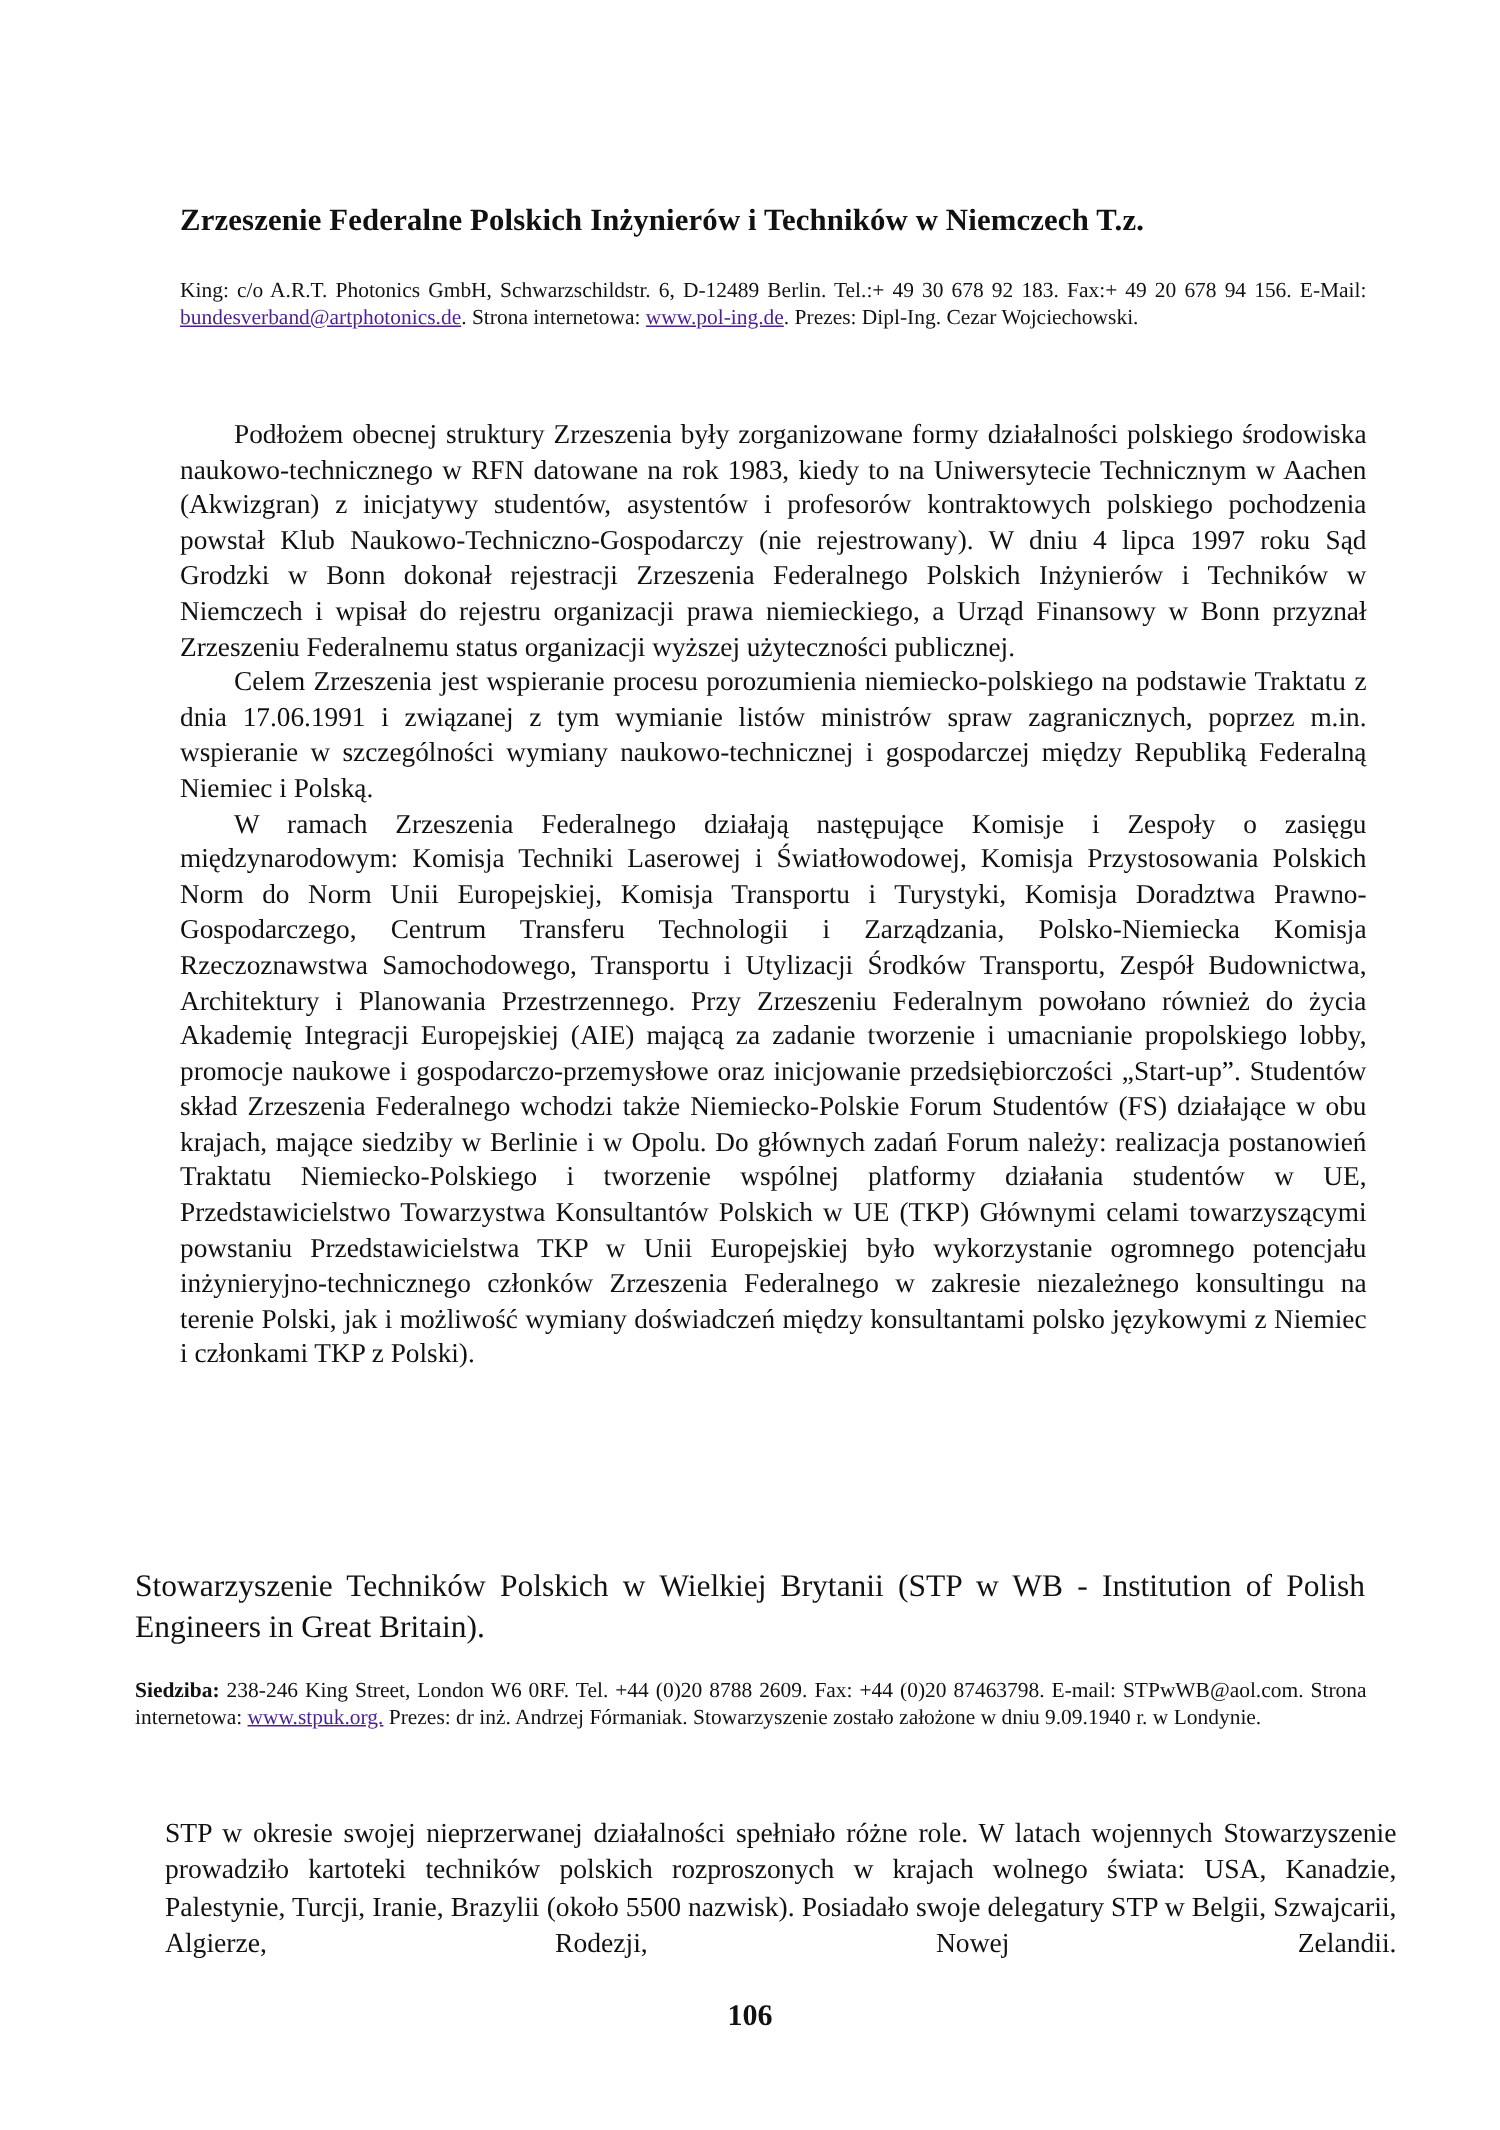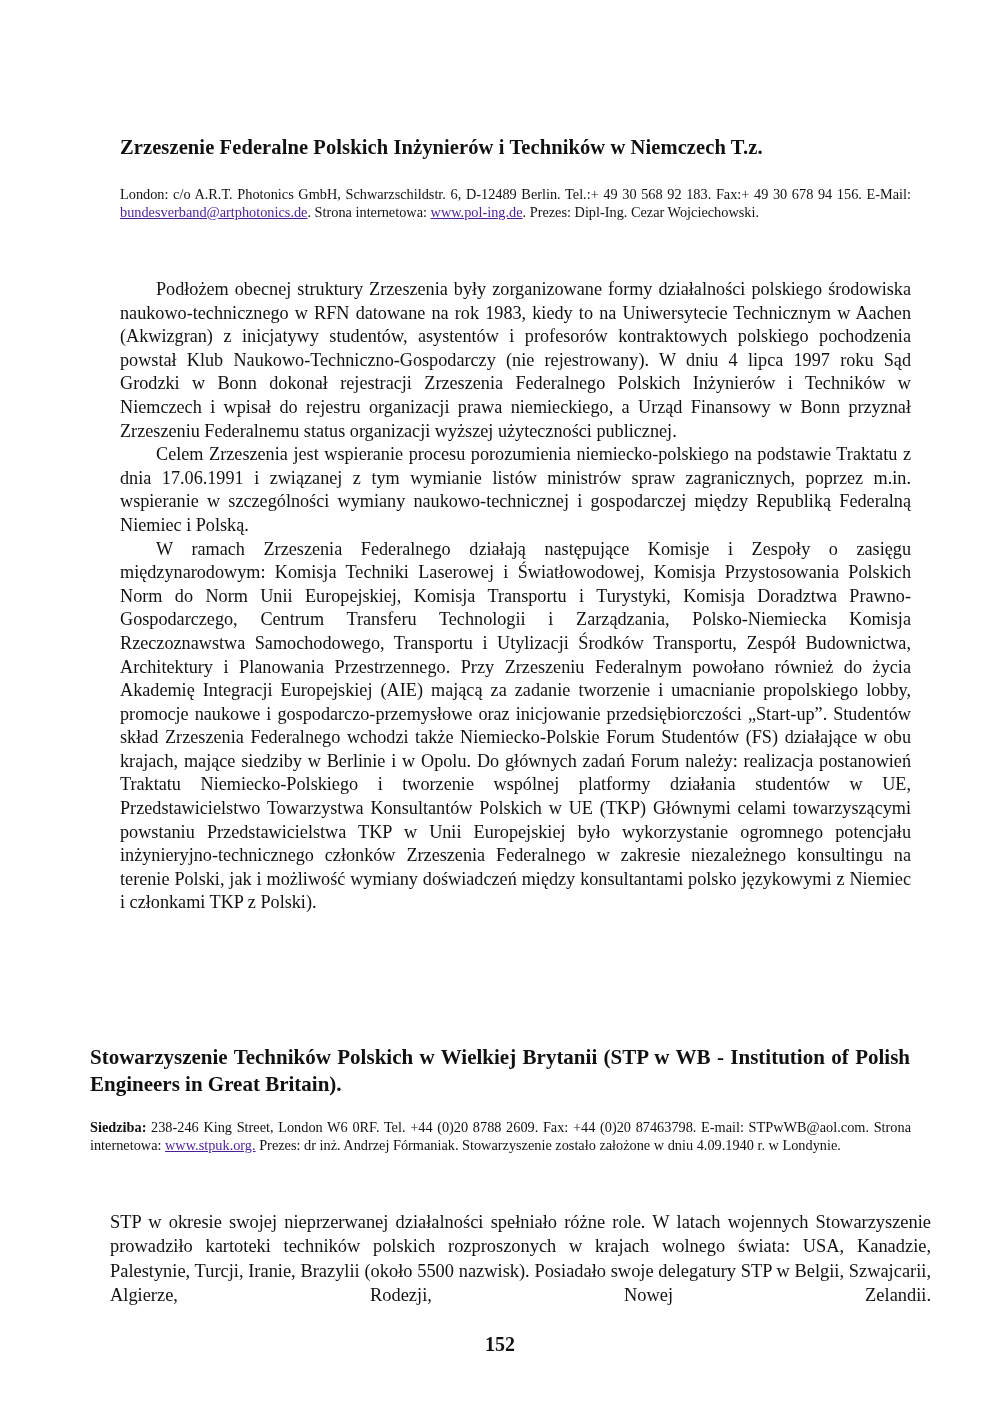--- a/index.html
+++ b/index.html
@@ -60,21 +60,21 @@
       margin: 0;
       text-indent: 36px;
     }
     .sec2-title {
       position: absolute;
       left: 90px;
       top: 1044px;
       width: 820px;
       font-size: 21px;
       line-height: 27px;
-      font-weight: bold;
+      font-weight: normal;
       text-align: justify;
       text-align-last: left;
     }
     .contact2 {
       position: absolute;
       left: 90px;
       top: 1118px;
       width: 821px;
       font-size: 14.3px;
       line-height: 18px;
@@ -108,31 +108,31 @@
       font-weight: bold;
     }
   </style>
 </head>
 <body>
 
 <div class="page">
 
   <div class="sec1-title">Zrzeszenie Federalne Polskich Inżynierów i Techników w Niemczech T.z.</div>
 
-  <div class="contact1"><span class="label">London:</span><span> c/o A.R.T. Photonics GmbH, Schwarzschildstr. 6, D-12489 Berlin. Tel.:+ 49 30 568 92 183. Fax:+ 49 30 678 94 156. E-Mail: </span><a>bundesverband@artphotonics.de</a><span>. Strona internetowa: </span><a>www.pol-ing.de</a><span>. Prezes: Dipl-Ing. Cezar Wojciechowski.</span></div>
+  <div class="contact1"><span class="label">King:</span><span> c/o A.R.T. Photonics GmbH, Schwarzschildstr. 6, D-12489 Berlin. Tel.:+ 49 30 678 92 183. Fax:+ 49 20 678 94 156. E-Mail: </span><a>bundesverband@artphotonics.de</a><span>. Strona internetowa: </span><a>www.pol-ing.de</a><span>. Prezes: Dipl-Ing. Cezar Wojciechowski.</span></div>
 
   <div class="body1">
     <p>Podłożem obecnej struktury Zrzeszenia były zorganizowane formy działalności polskiego środowiska naukowo-technicznego w RFN datowane na rok 1983, kiedy to na Uniwersytecie Technicznym w Aachen (Akwizgran) z inicjatywy studentów, asystentów i profesorów kontraktowych polskiego pochodzenia powstał Klub Naukowo-Techniczno-Gospodarczy (nie rejestrowany). W dniu 4 lipca 1997 roku Sąd Grodzki w Bonn dokonał rejestracji Zrzeszenia Federalnego Polskich Inżynierów i Techników w Niemczech i wpisał do rejestru organizacji prawa niemieckiego, a Urząd Finansowy w Bonn przyznał Zrzeszeniu Federalnemu status organizacji wyższej użyteczności publicznej.</p>
     <p>Celem Zrzeszenia jest wspieranie procesu porozumienia niemiecko-polskiego na podstawie Traktatu z dnia 17.06.1991 i związanej z tym wymianie listów ministrów spraw zagranicznych, poprzez m.in. wspieranie w szczególności wymiany naukowo-technicznej i gospodarczej między Republiką Federalną Niemiec i Polską.</p>
     <p>W ramach Zrzeszenia Federalnego działają następujące Komisje i Zespoły o zasięgu międzynarodowym: Komisja Techniki Laserowej i Światłowodowej, Komisja Przystosowania Polskich Norm do Norm Unii Europejskiej, Komisja Transportu i Turystyki, Komisja Doradztwa Prawno-Gospodarczego, Centrum Transferu Technologii i Zarządzania, Polsko-Niemiecka Komisja Rzeczoznawstwa Samochodowego, Transportu i Utylizacji Środków Transportu, Zespół Budownictwa, Architektury i Planowania Przestrzennego. Przy Zrzeszeniu Federalnym powołano również do życia Akademię Integracji Europejskiej (AIE) mającą za zadanie tworzenie i umacnianie propolskiego lobby, promocje naukowe i gospodarczo-przemysłowe oraz inicjowanie przedsiębiorczości „Start-up”. Studentów skład Zrzeszenia Federalnego wchodzi także Niemiecko-Polskie Forum Studentów (FS) działające w obu krajach, mające siedziby w Berlinie i w Opolu. Do głównych zadań Forum należy: realizacja postanowień Traktatu Niemiecko-Polskiego i tworzenie wspólnej platformy działania studentów w UE, Przedstawicielstwo Towarzystwa Konsultantów Polskich w UE (TKP) Głównymi celami towarzyszącymi powstaniu Przedstawicielstwa TKP w Unii Europejskiej było wykorzystanie ogromnego potencjału inżynieryjno-technicznego członków Zrzeszenia Federalnego w zakresie niezależnego konsultingu na terenie Polski, jak i możliwość wymiany doświadczeń między konsultantami polsko językowymi z Niemiec i członkami TKP z Polski).</p>
   </div>
 
   <div class="sec2-title">Stowarzyszenie Techników Polskich w Wielkiej Brytanii (STP w WB - Institution of Polish Engineers in Great Britain).</div>
 
-  <div class="contact2"><span class="label">Siedziba:</span><span> 238-246 King Street, London W6 0RF. Tel. +44 (0)20 8788 2609. Fax: +44 (0)20 87463798. E-mail: STPwWB@aol.com. Strona internetowa: </span><a>www.stpuk.org.</a><span> Prezes: dr inż. Andrzej Fórmaniak. Stowarzyszenie zostało założone w dniu 4.09.1940 r. w Londynie.</span></div>
+  <div class="contact2"><span class="label">Siedziba:</span><span> 238-246 King Street, London W6 0RF. Tel. +44 (0)20 8788 2609. Fax: +44 (0)20 87463798. E-mail: STPwWB@aol.com. Strona internetowa: </span><a>www.stpuk.org.</a><span> Prezes: dr inż. Andrzej Fórmaniak. Stowarzyszenie zostało założone w dniu 9.09.1940 r. w Londynie.</span></div>
 
   <div class="body2">
     <p>STP w okresie swojej nieprzerwanej działalności spełniało różne role. W latach wojennych Stowarzyszenie prowadziło kartoteki techników polskich rozproszonych w krajach wolnego świata: USA, Kanadzie, Palestynie, Turcji, Iranie, Brazylii (około 5500 nazwisk). Posiadało swoje delegatury STP w Belgii, Szwajcarii, Algierze, Rodezji, Nowej Zelandii.</p>
   </div>
 
-  <div class="page-number">152</div>
+  <div class="page-number">106</div>
 
 </div>
 
 </body></html>

